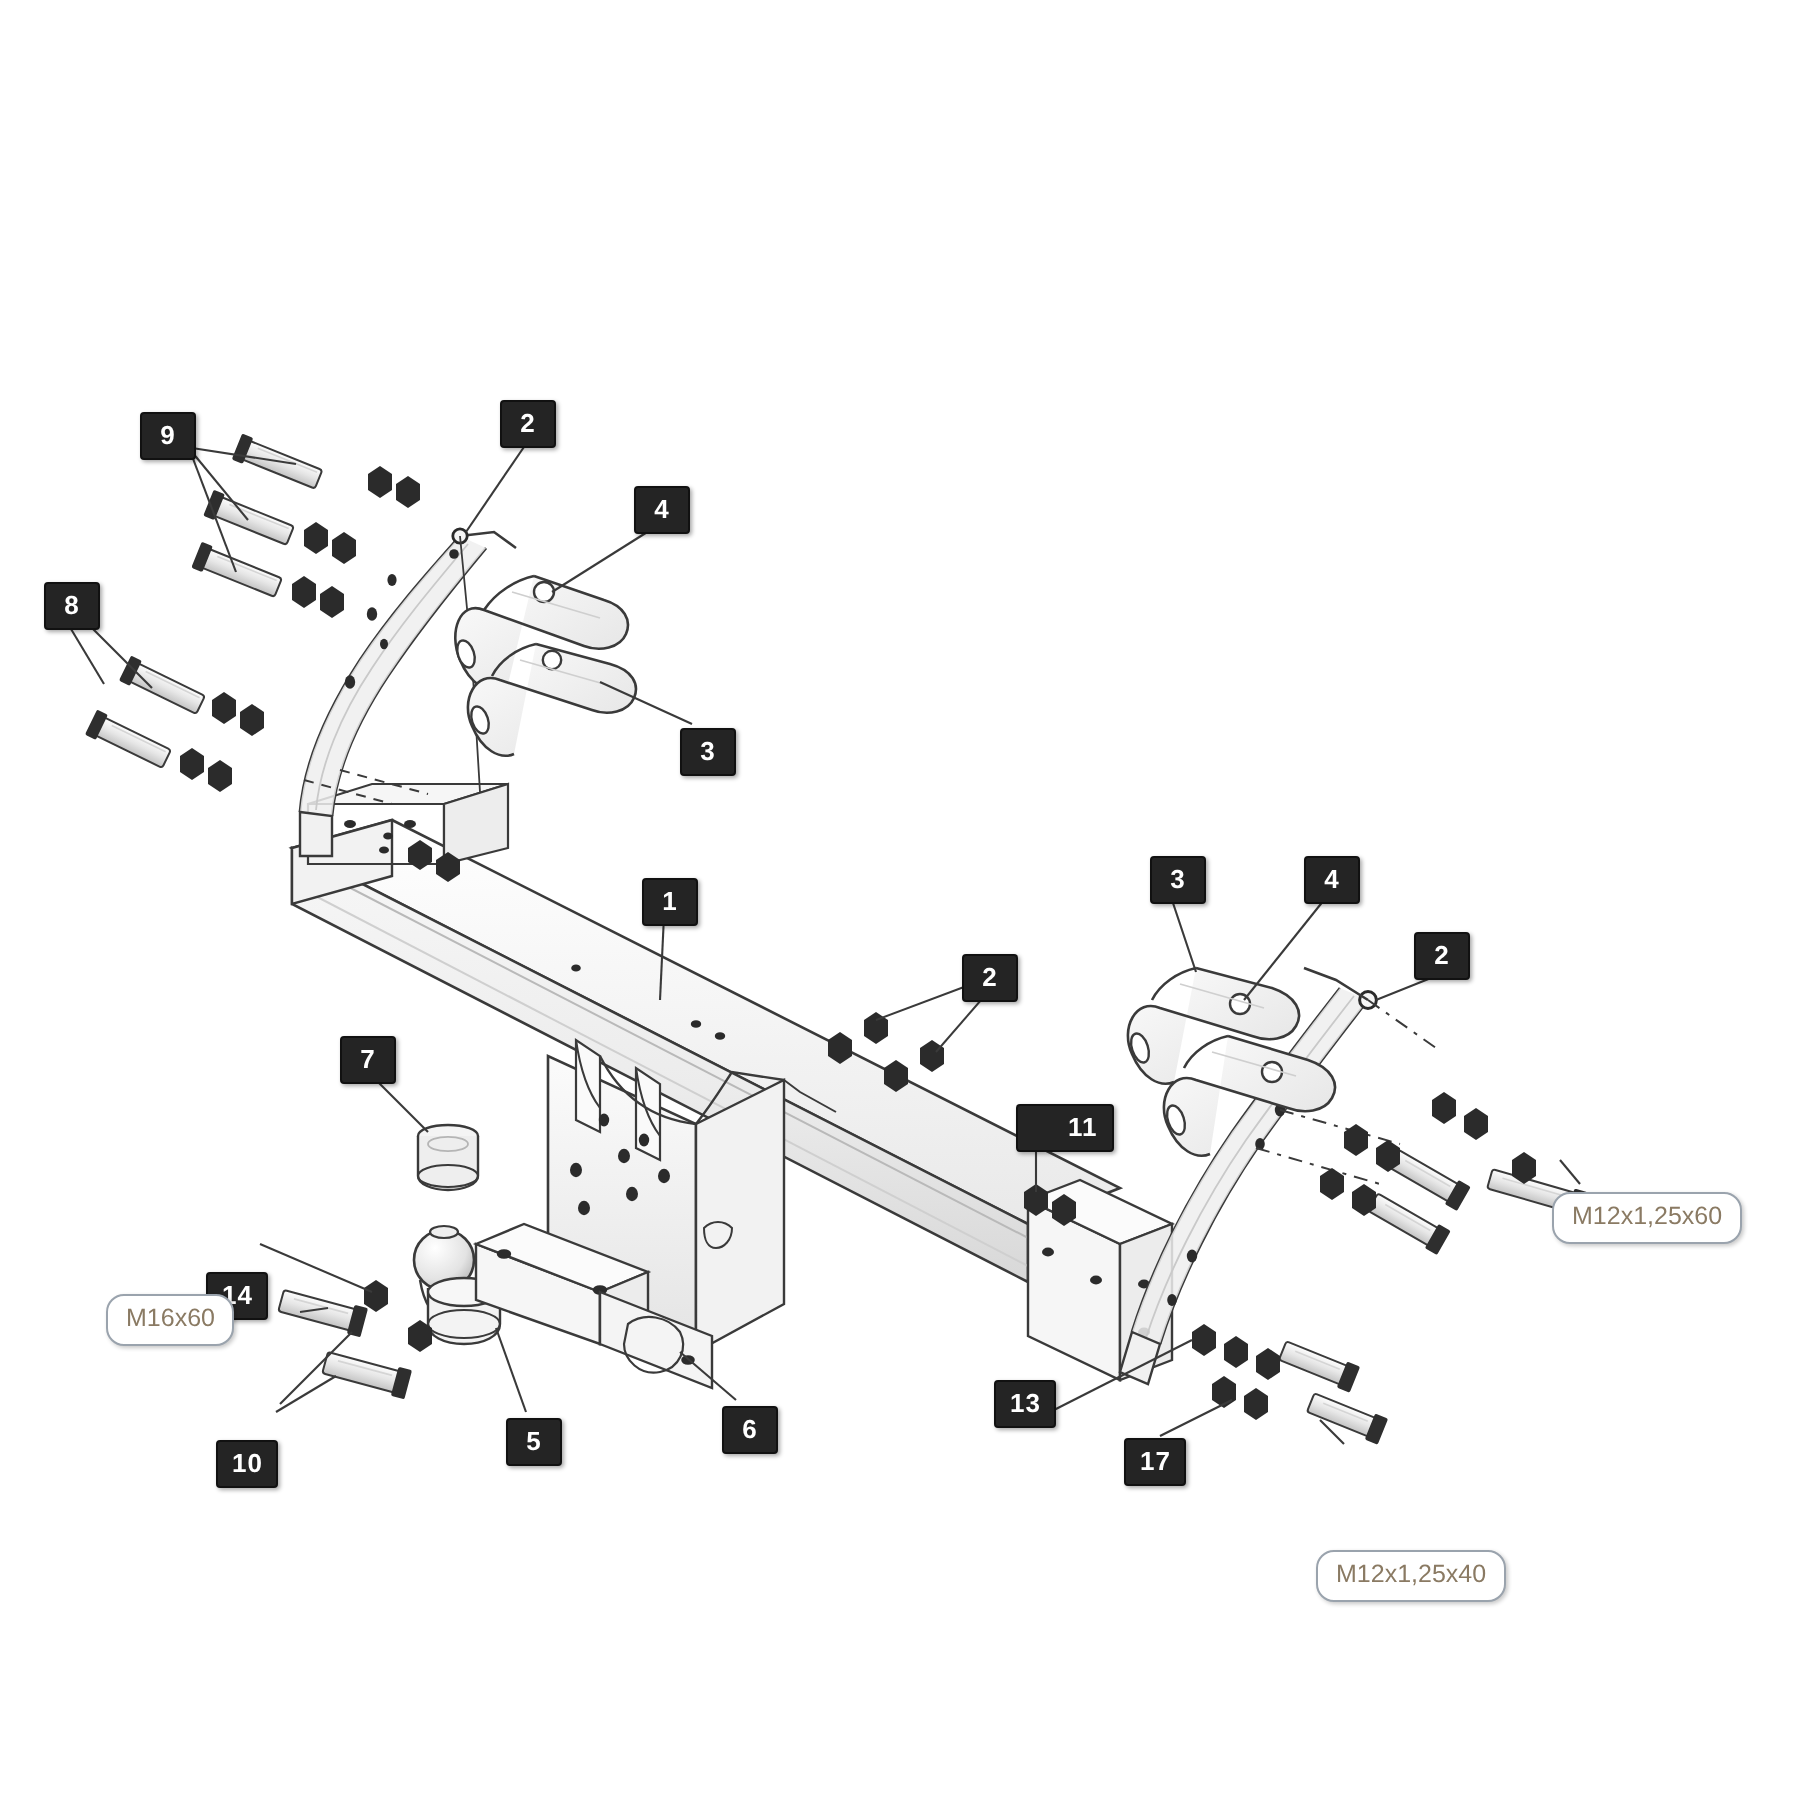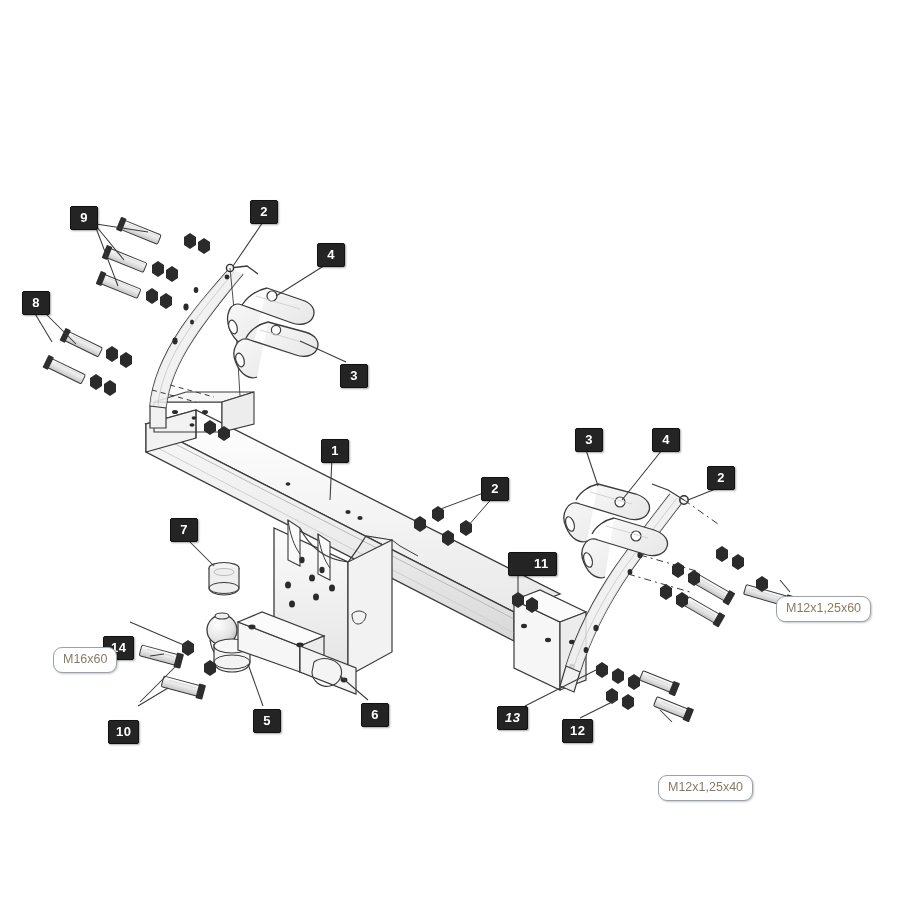--- a/index.html
+++ b/index.html
@@ -453,20 +453,20 @@
   <div class="callout" style="left:575px; top:428px;">3</div>
   <div class="callout" style="left:652px; top:428px;">4</div>
   <div class="callout" style="left:707px; top:466px;">2</div>
   <div class="callout" style="left:481px; top:477px;">2</div>
   <div class="callout" style="left:170px; top:518px;">7</div>
   <div class="callout" style="left:508px; top:552px;padding-left:25px;">11</div>
   <div class="callout" style="left:103px; top:604px;margin-top:32px;">14</div>
   <div class="callout" style="left:108px; top:720px;">10</div>
   <div class="callout" style="left:253px; top:709px;">5</div>
   <div class="callout" style="left:361px; top:703px;">6</div>
-  <div class="callout" style="left:497px; top:706px;font-style:italic;">13</div>
-  <div class="callout" style="left:562px; top:719px;">12</div>
+  <div class="callout" style="left:497px; top:690px;">13</div>
+  <div class="callout" style="left:562px; top:719px;">17</div>
 
   <div class="spec" style="left:776px; top:596px;">M12x1,25x60</div>
   <div class="spec" style="left:53px;  top:647px;">M16x60</div>
   <div class="spec" style="left:658px; top:736px;margin-top:39px;">M12x1,25x40</div>
 
 </div>
 
 </body></html>

